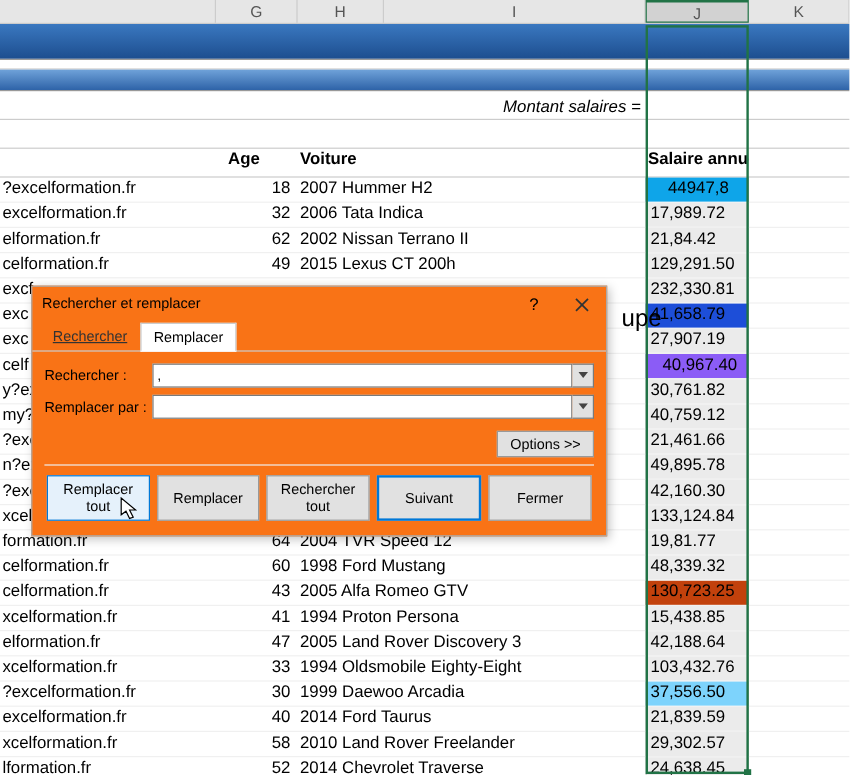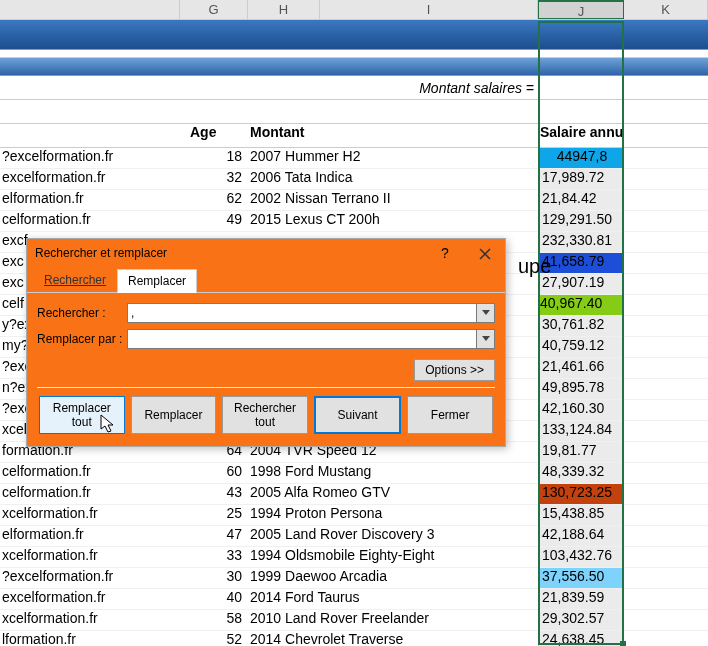--- a/index.html
+++ b/index.html
@@ -71,21 +71,21 @@
 <div class="montant-row">
   <div style="width:538px;text-align:right;padding-right:4px;line-height:24px">Montant salaires =</div>
 </div>
 
 <div class="spacer-row"></div>
 
 <div class="header-row">
   <div class="cell c-f"></div>
   <div class="cell c-g"></div>
   <div class="cell c-h">Age</div>
-  <div class="cell c-i">Montant</div>
+  <div class="cell c-i">Voiture</div>
   <div class="cell c-j" style="background:transparent;font-weight:bold">Salaire annuel</div>
 </div>
 
 <div id="rows">
     <div class="data-row">
       <div class="cell c-f">?excelformation.fr</div>
       <div class="cell c-g"></div>
       <div class="cell c-h">18</div>
       <div class="cell c-i">2007 Hummer H2</div>
       <div class="cell c-j" style="text-align:center;padding-right:0;background:#0ea5e9">44947,8</div>
@@ -137,21 +137,21 @@
       <div class="cell c-h"></div>
       <div class="cell c-i"></div>
       <div class="cell c-j" style="padding-left:3px;background:#ebebeb">27,907.19</div>
       <div class="cell c-k"></div>
     </div>
     <div class="data-row">
       <div class="cell c-f">celf</div>
       <div class="cell c-g"></div>
       <div class="cell c-h"></div>
       <div class="cell c-i"></div>
-      <div class="cell c-j" style="padding-left:1px;background:#84cc16">40,967.40</div>
+      <div class="cell c-j" style="padding-left:13px;background:#8b5cf6">40,967.40</div>
       <div class="cell c-k"></div>
     </div>
     <div class="data-row">
       <div class="cell c-f">y?ex</div>
       <div class="cell c-g"></div>
       <div class="cell c-h"></div>
       <div class="cell c-i"></div>
       <div class="cell c-j" style="padding-left:3px;background:#ebebeb">30,761.82</div>
       <div class="cell c-k"></div>
     </div>
@@ -215,21 +215,21 @@
       <div class="cell c-f">celformation.fr</div>
       <div class="cell c-g"></div>
       <div class="cell c-h">43</div>
       <div class="cell c-i">2005 Alfa Romeo GTV</div>
       <div class="cell c-j" style="padding-left:3px;background:#c2410c">130,723.25</div>
       <div class="cell c-k"></div>
     </div>
     <div class="data-row">
       <div class="cell c-f">xcelformation.fr</div>
       <div class="cell c-g"></div>
-      <div class="cell c-h">25</div>
+      <div class="cell c-h">41</div>
       <div class="cell c-i">1994 Proton Persona</div>
       <div class="cell c-j" style="padding-left:3px;background:#ebebeb">15,438.85</div>
       <div class="cell c-k"></div>
     </div>
     <div class="data-row">
       <div class="cell c-f">elformation.fr</div>
       <div class="cell c-g"></div>
       <div class="cell c-h">47</div>
       <div class="cell c-i">2005 Land Rover Discovery 3</div>
       <div class="cell c-j" style="padding-left:3px;background:#ebebeb">42,188.64</div>

